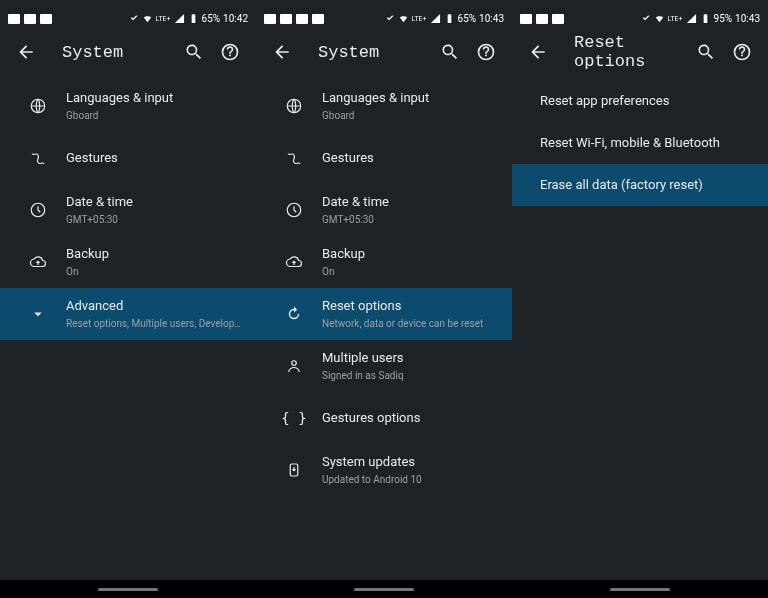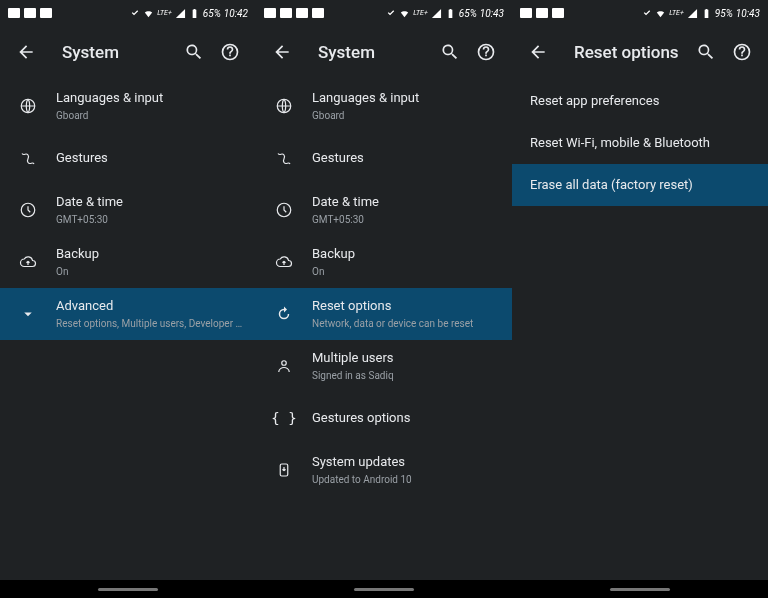--- a/index.html
+++ b/index.html
@@ -1,31 +1,31 @@
 <!DOCTYPE html>
 <html><head>
 <meta charset="utf-8">
 <style>
   * { margin: 0; padding: 0; box-sizing: border-box; }
   html, body { width: 768px; height: 598px; background: #000; font-family: Roboto, Arial, sans-serif; color: #e8eaed; overflow: hidden; }
   .screens { display: flex; width: 768px; height: 598px; }
   .screen { width: 256px; height: 598px; background: #1f2224; position: relative; display: flex; flex-direction: column; }
-  .statusbar { height: 24px; display: flex; align-items: center; justify-content: space-between; padding: 2px 8px 0 8px; font-size: 10px; color: #fff; font-style: italic; }
+  .statusbar { height: 24px; display: flex; align-items: flex-end; justify-content: space-between; padding: 2px 8px 0 8px; font-size: 10px; color: #fff; }
   .status-left { display: flex; gap: 4px; align-items: center; }
   .status-right { display: flex; gap: 3px; align-items: center; }
   .sb-box { width: 12px; height: 10px; background: #fff; border-radius: 1px; }
   .sb-icon { width: 11px; height: 11px; fill: #fff; }
   .sb-text { font-size: 10px; letter-spacing: 0; }
   .sb-text.sm { font-size: 7px; }
   .appbar { height: 56px; display: flex; align-items: center; padding: 0 8px; }
-  .appbar .title { font-size: 17px; font-weight: 500; flex: 1; margin-left: 18px; }
+  .appbar .title { font-size: 17px; font-weight: 500; flex: 1; margin-left: 18px; font-family: Liberation Mono, monospace; }
   .icon-btn { width: 36px; height: 36px; display: flex; align-items: center; justify-content: center; cursor: pointer; }
   .icon-btn svg { width: 20px; height: 20px; fill: #e8eaed; }
   .list { flex: 1; overflow: hidden; }
-  .item { display: flex; align-items: center; min-height: 52px; padding: 10px 12px 10px 0; cursor: pointer; }
+  .item { display: flex; align-items: center; min-height: 52px; padding: 10px 12px 10px 10px; cursor: pointer; }
   .item.highlight { background: #0c4a6e; }
   .item .iconcol { width: 56px; display: flex; align-items: center; justify-content: center; }
   .item .iconcol svg { width: 18px; height: 18px; fill: none; stroke: #e8eaed; stroke-width: 1.6; }
   .item .iconcol svg.filled { fill: #e8eaed; stroke: none; }
   .item .textcol { flex: 1; min-width: 0; }
   .item .primary { font-size: 13px; color: #e8eaed; line-height: 1.3; }
   .item .secondary { font-size: 10px; color: #9aa0a6; line-height: 1.3; margin-top: 2px; white-space: nowrap; overflow: hidden; text-overflow: ellipsis; }
   .item.noicon .textcol { padding-left: 18px; }
   .navbar { position: absolute; bottom: 0; left: 0; right: 0; height: 18px; background: #000; display: flex; align-items: center; justify-content: center; }
   .navpill { width: 60px; height: 3px; background: #777; border-radius: 2px; }

